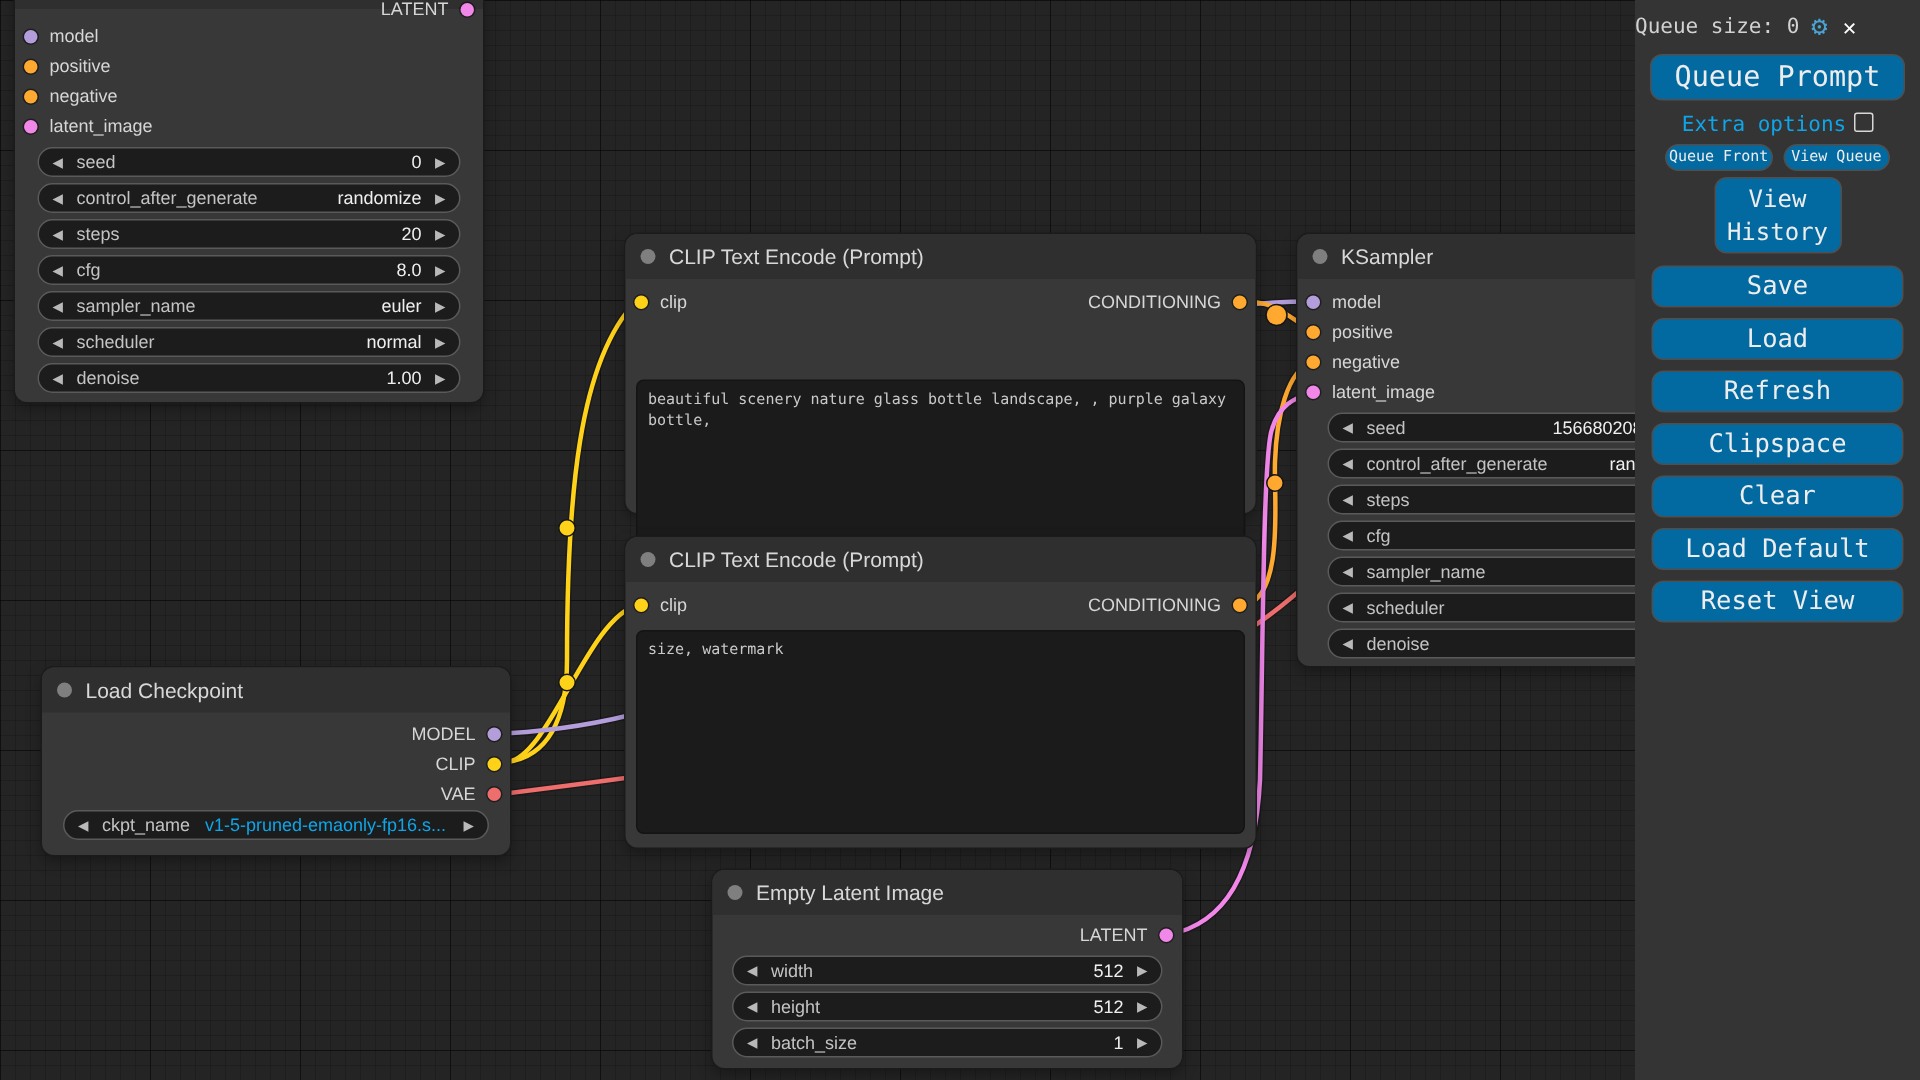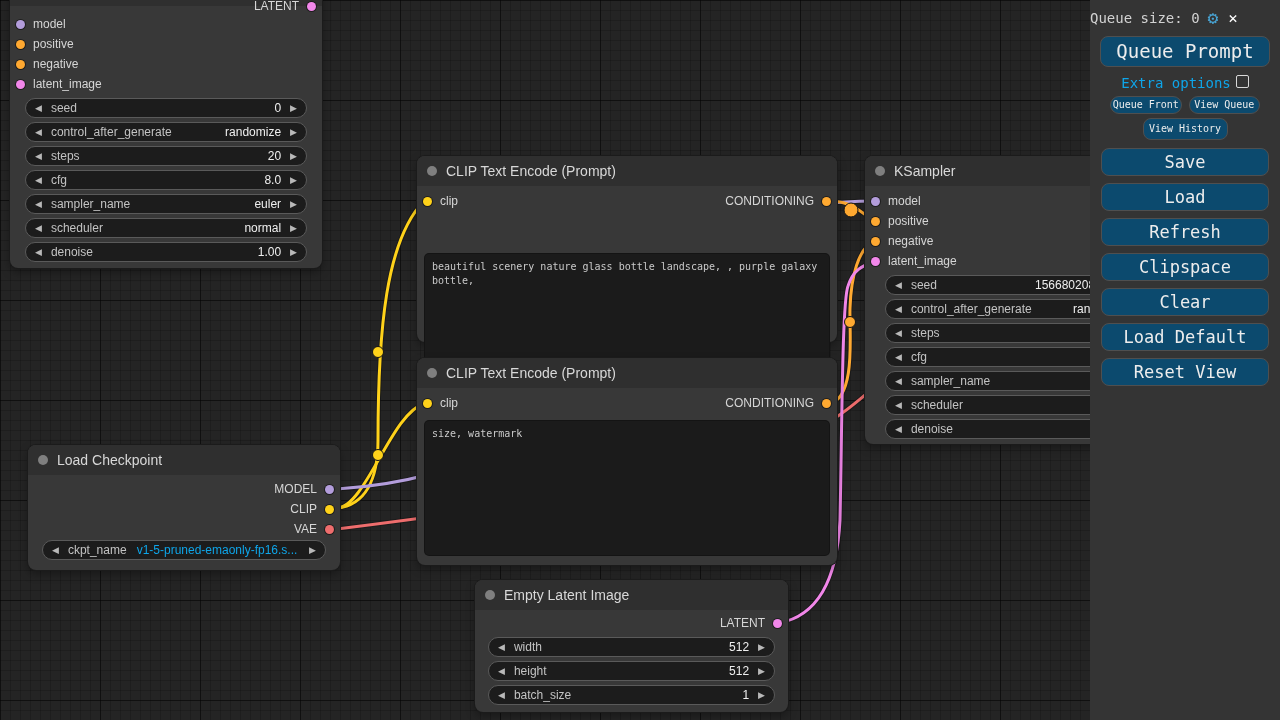--- a/index.html
+++ b/index.html
@@ -93,31 +93,31 @@
   
   .panel {
     position:absolute; left:1090px; top:0; width:190px; height:720px; z-index:5;
     background:#343434; color:#d2d2d2;
     font-family:"DejaVu Sans Mono", monospace;
   }
   .qrow { display:flex; align-items:center; padding:7px 10px 3px 0; font-size:14px; }
   .gear { color:#48a4d4; font-size:18px; margin-left:8px; cursor:pointer; }
   .closex { color:#ffffff; font-size:15px; font-weight:bold; margin-left:10px; cursor:pointer; }
   .btn {
-    background:#0c4a6e; border:1px solid #4f4f4f; border-radius:8px;
+    background:#0369a1; border:1px solid #4f4f4f; border-radius:8px;
     color:#ededed; text-align:center; cursor:pointer;
     font-family:"DejaVu Sans Mono", monospace;
   }
   .btn-queue { margin:5px 10px 0; height:31px; font-size:19px; line-height:29px; }
   .extra { display:flex; align-items:flex-start; justify-content:center; gap:5px;
            font-size:14px; padding:8px 0 5px; color:#0ea5e9; }
   .chk { width:13px; height:13px; border:1px solid #d8d8d8; border-radius:2px; background:transparent; }
   .smallrow { display:flex; gap:7px; margin:0 20px; }
   .btn-sm { flex:1; font-size:10px; height:18px; line-height:16px; border-radius:9px; }
-  .btn-vh { display:block; width:85px; margin:4px auto 8px; font-size:10px; line-height:1.35; padding:3px 0; }
+  .btn-vh { display:block; width:85px; margin:4px auto 8px; font-size:16px; line-height:1.35; padding:3px 0; }
   .btn-main { margin:7px 11px 0; height:28px; font-size:17px; line-height:26px; }
 </style>
 </head>
 <body>
 
 <div class="canvas">
 
   <svg class="wires" width="1280" height="720">
     <g fill="none" stroke="#151515" stroke-width="5" opacity="0.55">
       <path d="M337,508 C365,505 378,480 378,440 C378,330 386,240 424,201"></path>

